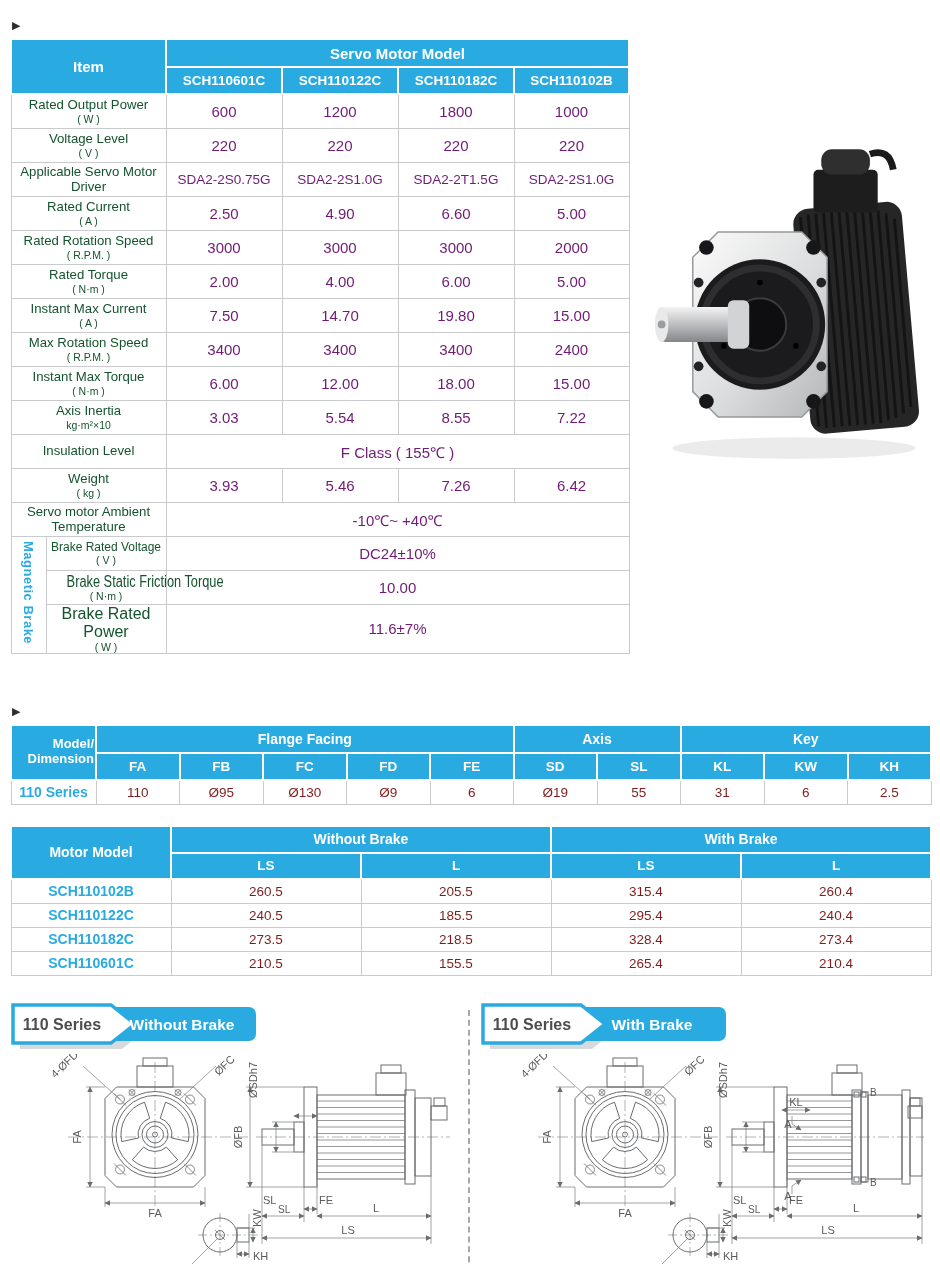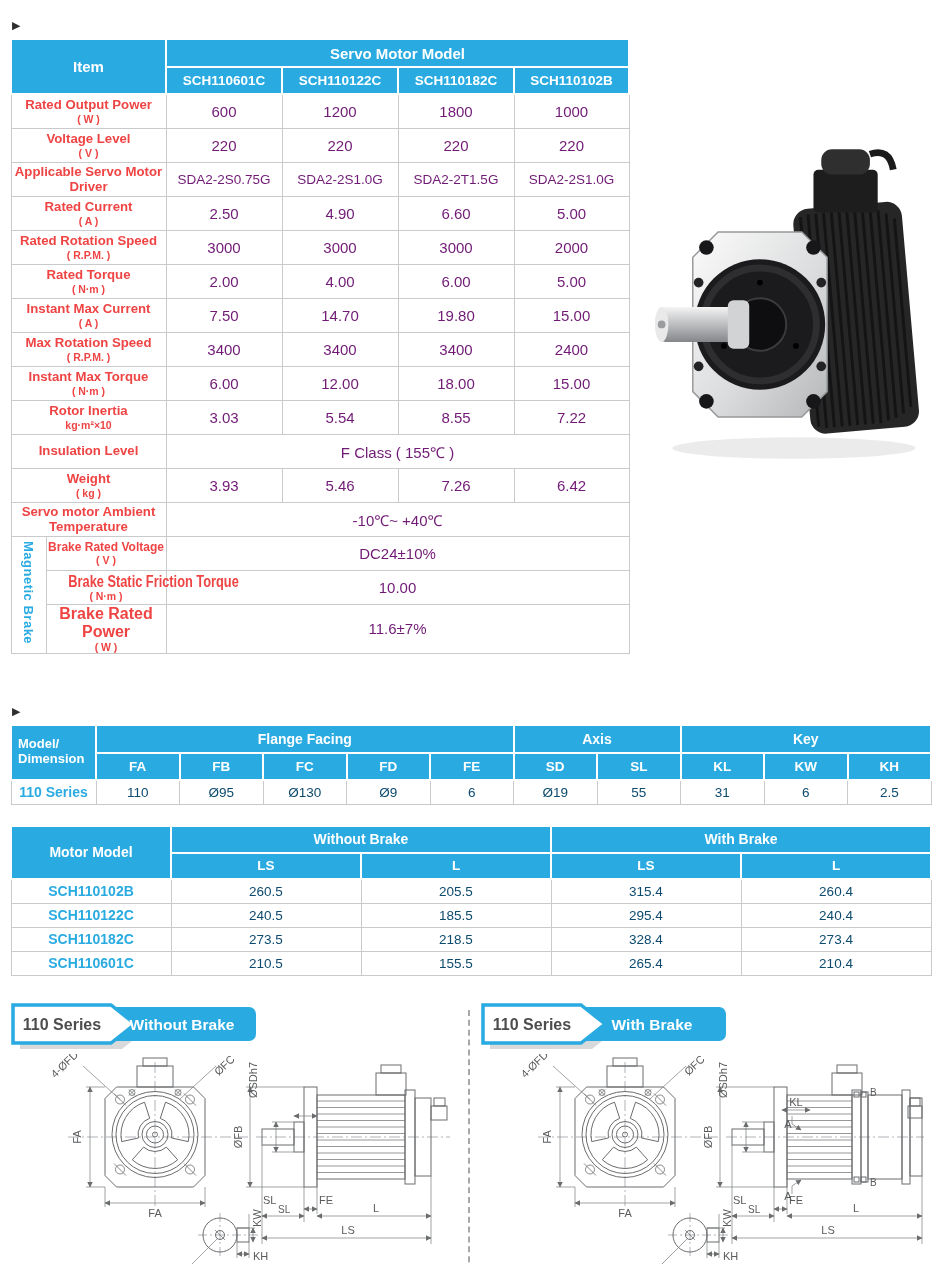--- a/index.html
+++ b/index.html
@@ -8,34 +8,34 @@
   .sec-title{display:flex;align-items:center;gap:8px;font-size:15.5px;color:#555658;margin:0 0 7px 2px;}
   .bullet{color:#2f2f31;font-size:11px;line-height:1;}
   table{border-collapse:collapse;table-layout:fixed;}
   
   .t1{width:618px;}
   .t1 th{background:#29abe2;color:#fff;border:2px solid #fff;font-weight:bold;}
   .t1 th.grp{font-size:15px;height:24px;}
   .t1 th.item-h{font-size:15px;}
   .t1 th.mdl{font-size:13.5px;height:23px;}
   .t1 td{border:1px solid #c9cacc;text-align:center;vertical-align:middle;padding:0;}
-  .t1 td.lbl{color:#ef4444;font-weight:bold;}
+  .t1 td.lbl{color:#14532d;font-weight:normal;}
   .t1 .l1{font-size:13.2px;line-height:1.12;}
   .t1 .l2{font-size:10.5px;line-height:1.15;}
   .t1 td.val{font-size:15px;color:#701a75;height:33px;}
   .t1 .vcell{width:35px;}
   .vtext{writing-mode:vertical-lr;color:#29abe2;font-weight:bold;font-size:13px;letter-spacing:.5px;line-height:1.05;}
   .cond{display:inline-block;white-space:nowrap;transform:scaleX(.8);transform-origin:center;}
   
   .photo{position:absolute;left:648px;top:140px;width:292px;height:330px;}
   
   .t2,.t3{width:920px;}
   .t2 th,.t3 th{background:#29abe2;color:#fff;border:2px solid #fff;font-weight:bold;font-size:14px;}
-  .t2 td,.t3 td{border:1px solid #c9cacc;text-align:center;font-size:13.5px;color:#0c4a6e;height:23px;padding:0;}
-  .t2 th.corner{font-size:13px;text-align:left;padding-left:6px;line-height:1.15;}
+  .t2 td,.t3 td{border:1px solid #c9cacc;text-align:center;font-size:13.5px;color:#7f1d1d;height:23px;padding:0;}
+  .t2 th.corner{font-size:13px;text-align:right;padding-left:6px;line-height:1.15;}
   .t2 th.g{height:24px;}
   .t2 th.c{height:23px;font-size:13.5px;}
   td.mname{color:#29abe2;font-weight:bold;font-size:14px;}
   .t3{margin-top:20px;}
   .t3 th.g{height:23px;}
   .t3 th.c{height:22px;font-size:13.5px;}
   
   .drawings{display:flex;margin-top:26px;}
   .panel{width:447px;}
   .divider{border-left:2px dashed #a8a8a8;height:262px;margin:8px 10px 0 11px;}
@@ -157,21 +157,21 @@
             <div class="l1">Instant Max Torque</div>
             <div class="l2">( N·m )</div>
           </td>
       <td class="val">6.00</td>
       <td class="val">12.00</td>
       <td class="val">18.00</td>
       <td class="val">15.00</td>
     </tr>
     <tr>
       <td class="lbl" colspan="2">
-            <div class="l1">Rotor Inertia</div>
+            <div class="l1">Axis Inertia</div>
             <div class="l2">kg·m²×10</div>
           </td>
       <td class="val">3.03</td>
       <td class="val">5.54</td>
       <td class="val">8.55</td>
       <td class="val">7.22</td>
     </tr>
     <tr>
       <td class="lbl" colspan="2">
             <div class="l1">Insulation Level</div>

